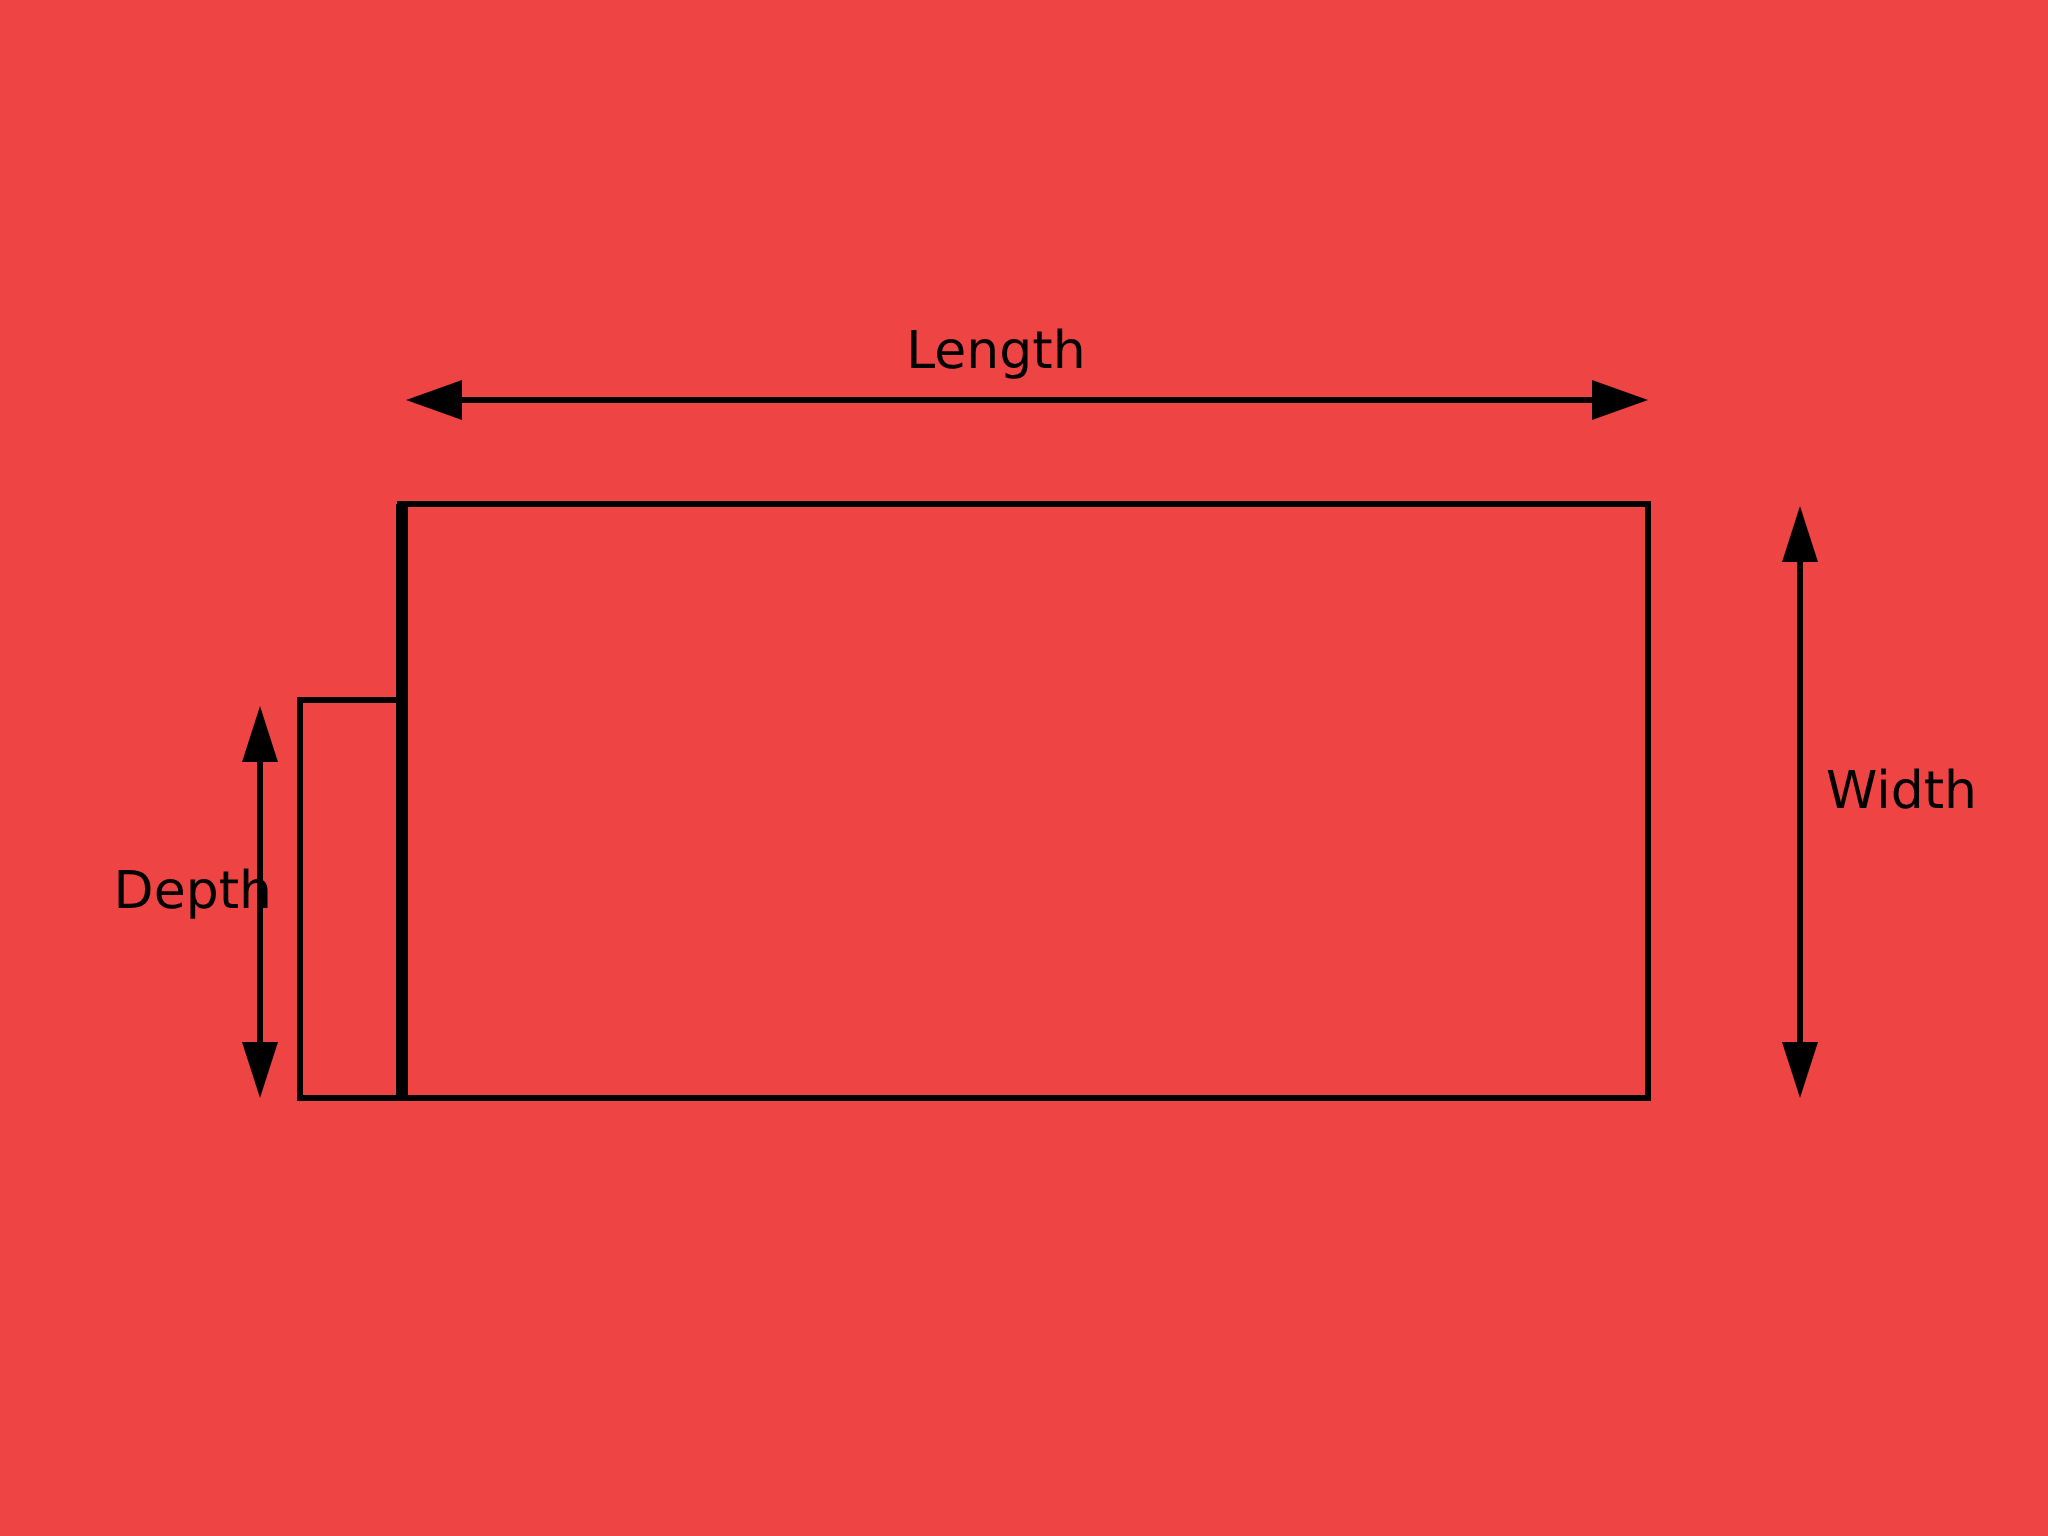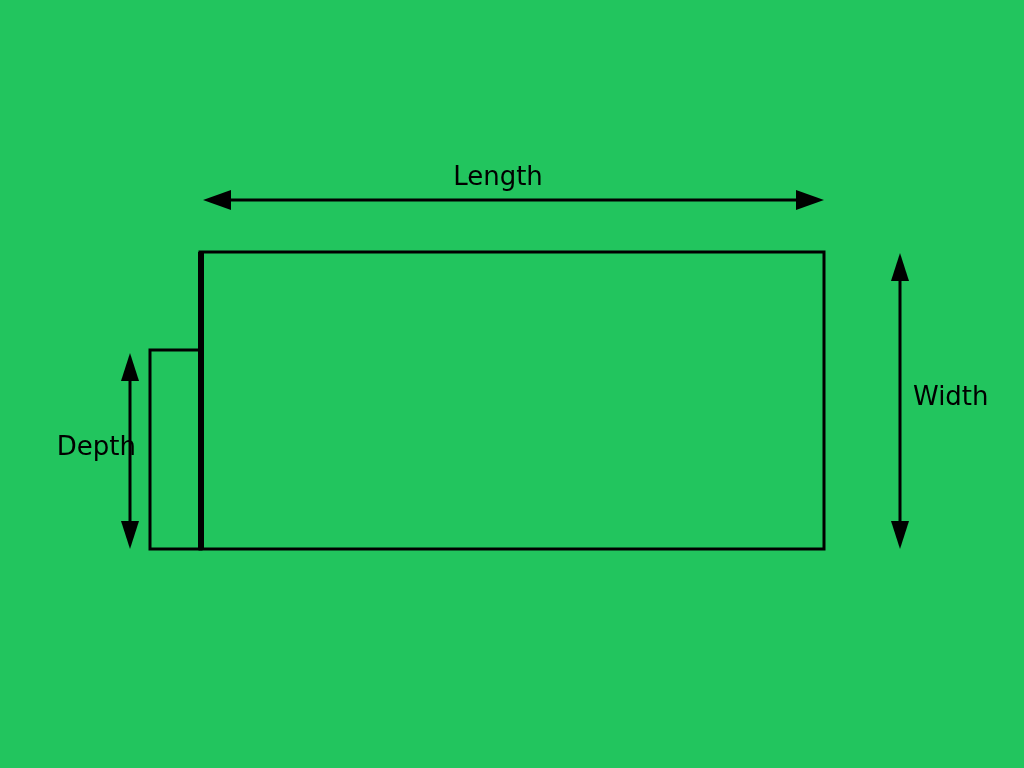--- a/index.html
+++ b/index.html
@@ -33,21 +33,21 @@
     font-size: 26px;
     fill: #000000;
   }
   .label-mid   { text-anchor: middle; dominant-baseline: middle; }
   .label-start { text-anchor: start;  dominant-baseline: middle; }
   .label-end   { text-anchor: end;    dominant-baseline: middle; }
 </style>
 </head>
 <body>
 
-<div id="diagram-root" style="width: 1024px; height: 768px; background: #22c55e;">
+<div id="diagram-root" style="width: 1024px; height: 768px; background: #ef4444;">
   <svg id="diagram-svg" viewBox="0 0 1024 768" xmlns="http://www.w3.org/2000/svg">
 
     <g>
       <line id="length-shaft" x1="217" y1="200" x2="810" y2="200" stroke="#000000" stroke-width="3"></line>
       <polygon id="length-head-left" points="203,200 231,190 231,210" fill="#000000"></polygon>
       <polygon id="length-head-right" points="824,200 796,190 796,210" fill="#000000"></polygon>
     </g>
 
     <rect id="main-rect" x="200" y="252" width="624" height="297" fill="none" stroke="#000000" stroke-width="3"></rect>
 

